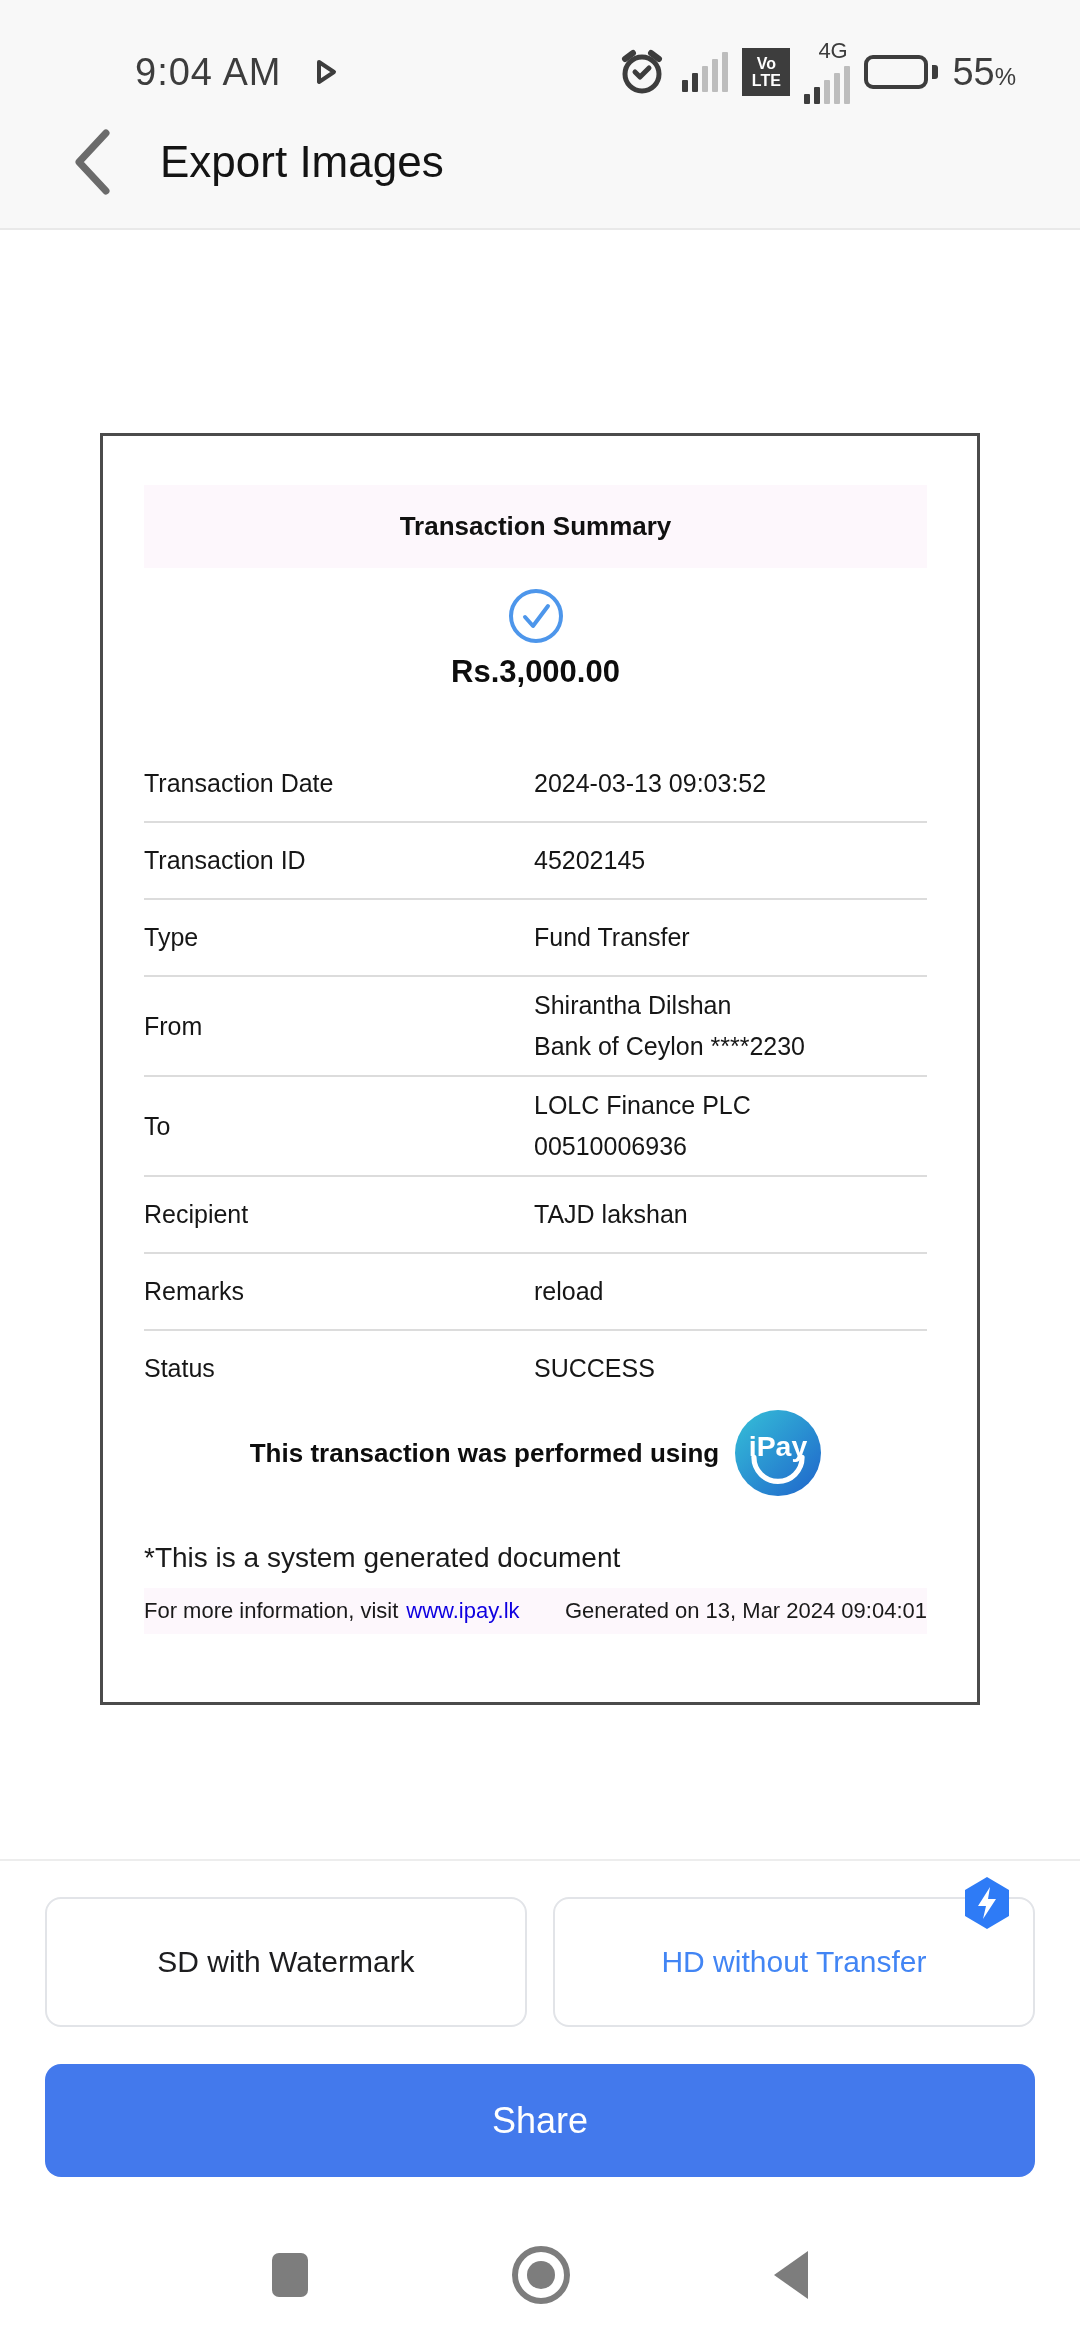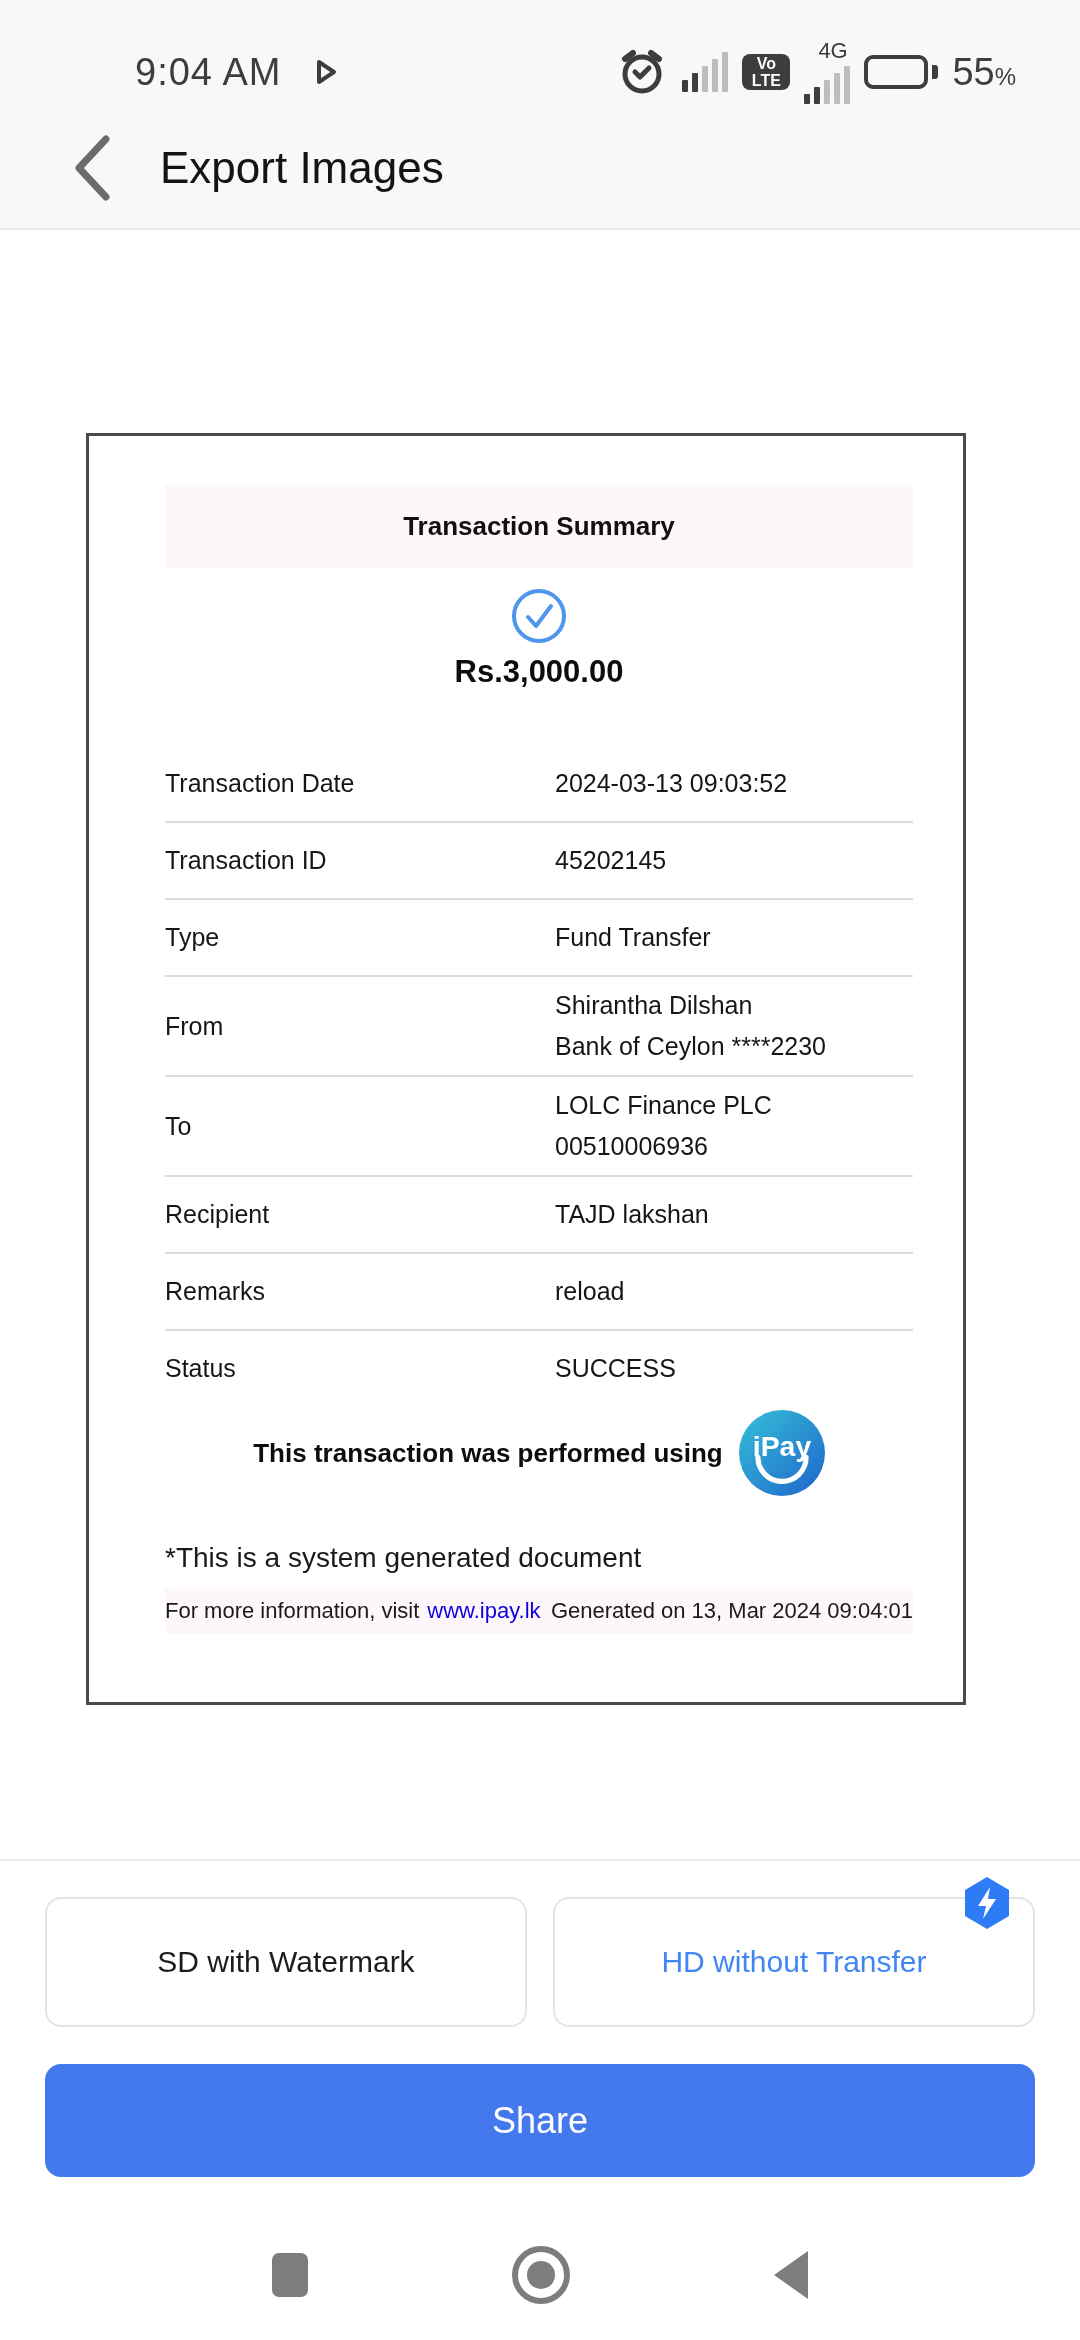--- a/index.html
+++ b/index.html
@@ -8,34 +8,34 @@
     font-family:"Liberation Sans", sans-serif;color:#161616;
   }
   
   .top{position:absolute;top:0;left:0;width:100%;height:230px;background:#f8f8f8;border-bottom:2px solid #e9e9e9;box-sizing:border-box;}
   .statusbar{position:absolute;top:36px;left:0;width:100%;height:72px;display:flex;align-items:center;}
   .sb-time{margin-left:135px;font-size:38px;color:#3d3d3d;letter-spacing:1px;display:flex;align-items:center;gap:32px;}
   .sb-right{margin-left:auto;margin-right:64px;display:flex;align-items:center;gap:14px;}
   .sb-bars{display:flex;align-items:flex-end;gap:4px;height:40px;}
   .sb-bars i{display:block;width:6px;background:#bdbdbd;border-radius:1px;}
   .sb-bars i.on{background:#3d3d3d;}
-  .volte{background:#3d3d3d;color:#fff;border-radius:8px;width:48px;height:36px;display:flex;flex-direction:column;align-items:center;justify-content:center;font-size:16px;font-weight:bold;line-height:17px;}
+  .volte{background:#3d3d3d;color:#fff;border-radius:0;width:48px;height:48px;display:flex;flex-direction:column;align-items:center;justify-content:center;font-size:16px;font-weight:bold;line-height:17px;}
   .net2{display:flex;flex-direction:column;align-items:flex-start;line-height:1;}
   .net2 .g4{font-size:22px;color:#3d3d3d;margin-left:14px;margin-bottom:2px;}
   .battery{display:flex;align-items:center;gap:4px;}
   .batt-body{width:64px;height:34px;border:4px solid #3d3d3d;border-radius:9px;padding:3px;box-sizing:border-box;}
   .batt-fill{height:100%;width:55%;background:#3d3d3d;border-radius:3px;}
   .batt-nub{width:6px;height:14px;background:#3d3d3d;border-radius:0 3px 3px 0;}
   .sb-pct{font-size:38px;color:#3d3d3d;}
   .sb-pct small{font-size:24px;}
-  .appbar{position:absolute;top:118px;left:0;width:100%;height:100px;display:flex;align-items:center;}
+  .appbar{position:absolute;top:112px;left:0;width:100%;height:100px;display:flex;align-items:center;}
   .back-btn{margin-left:64px;width:56px;height:72px;display:flex;align-items:center;justify-content:center;cursor:pointer;}
   .app-title{margin-left:40px;font-size:44px;color:#141414;}
   
-  .card{position:absolute;left:86px;top:433px;width:880px;box-sizing:border-box;border:3px solid #4b4b4b;background:#ffffff;padding:0 50px 68px 76px;}
+  .card{position:absolute;left:100px;top:433px;width:880px;box-sizing:border-box;border:3px solid #4b4b4b;background:#ffffff;padding:0 50px 68px 41px;}
   .band{margin-top:49px;height:83px;background:#fdf7fc;display:flex;align-items:center;justify-content:center;font-size:26px;font-weight:bold;color:#111;}
   .check-wrap{margin-top:20px;display:flex;justify-content:center;}
   .amount{margin-top:10px;text-align:center;font-size:31px;font-weight:bold;color:#0d0d0d;}
   .table{margin-top:56px;}
   .t-row{display:flex;font-size:25px;color:#161616;}
   .t-row.single{padding:23px 0;}
   .t-row.multi{padding:8px 0;}
   .t-label{width:390px;flex:none;display:flex;align-items:center;}
   .t-vals{flex:1;}
   .t-row.single .t-vals{display:flex;align-items:center;}

